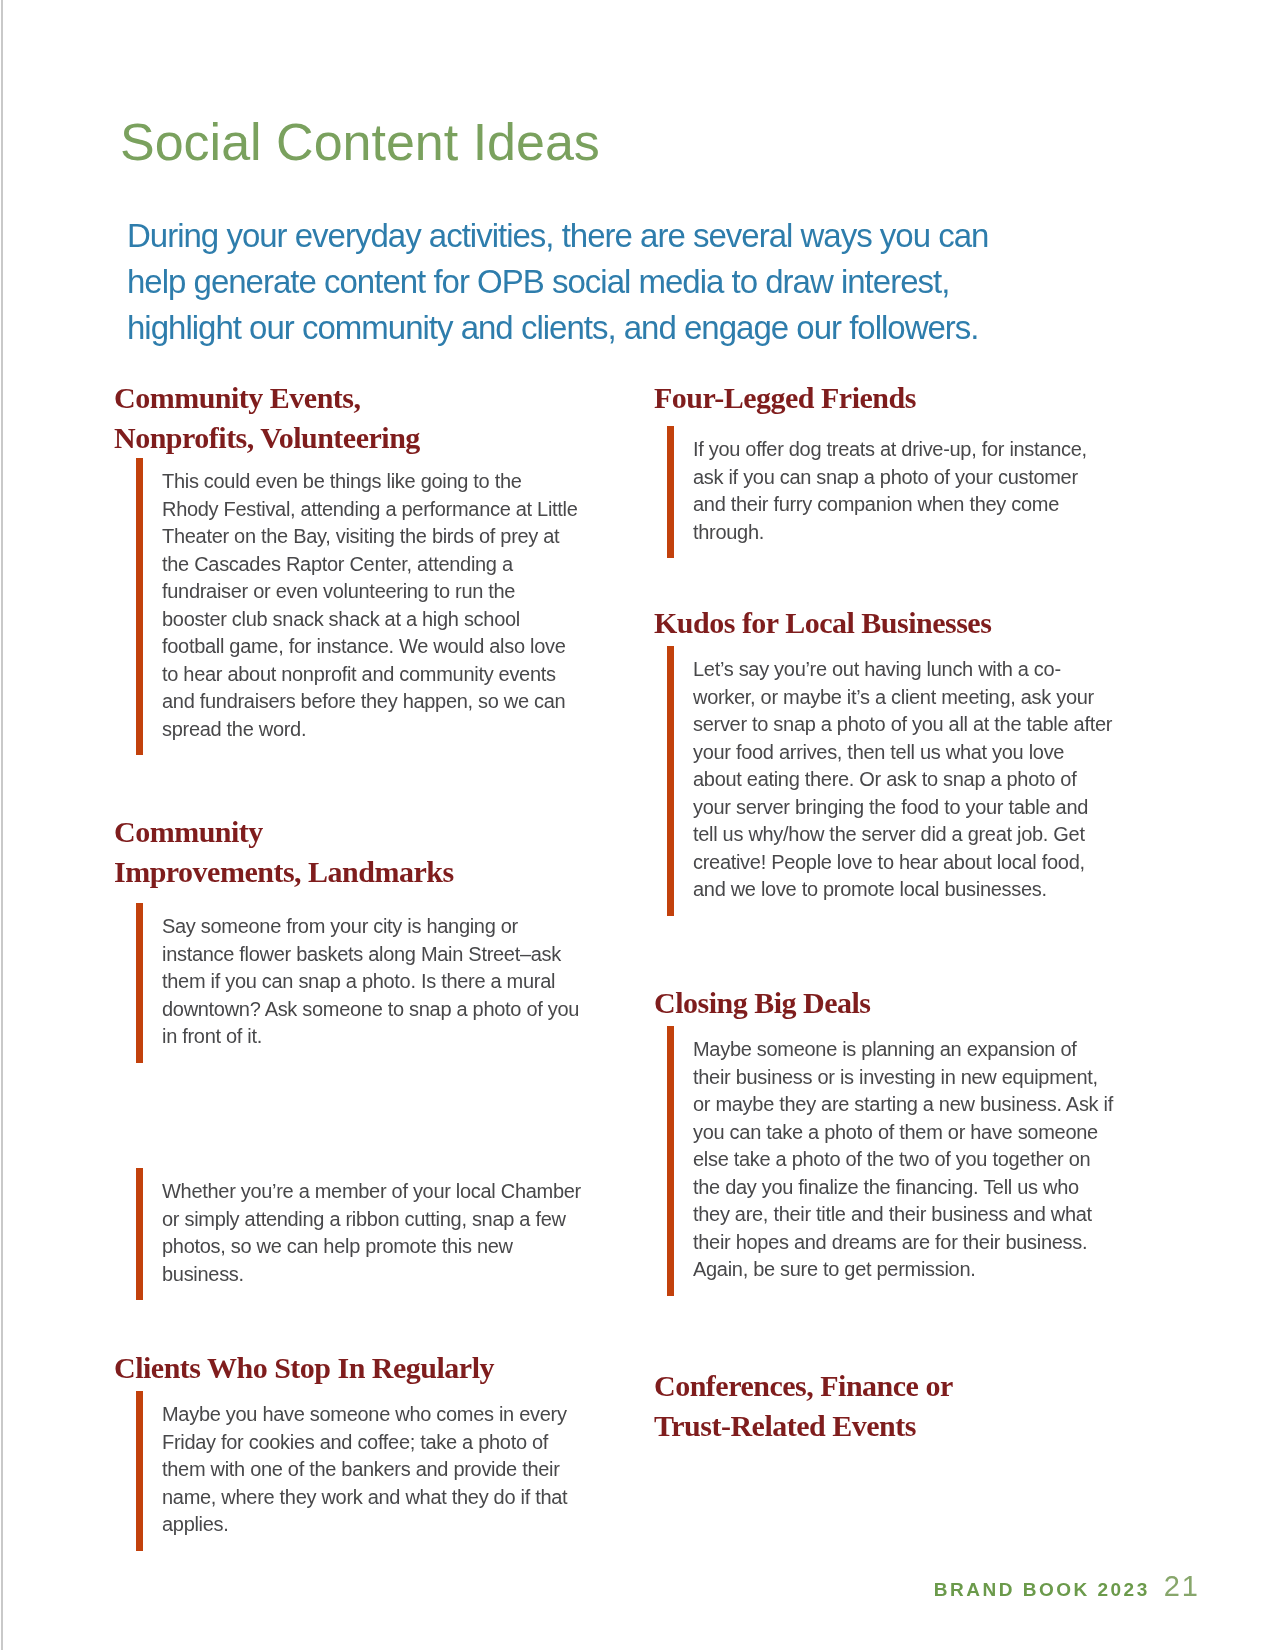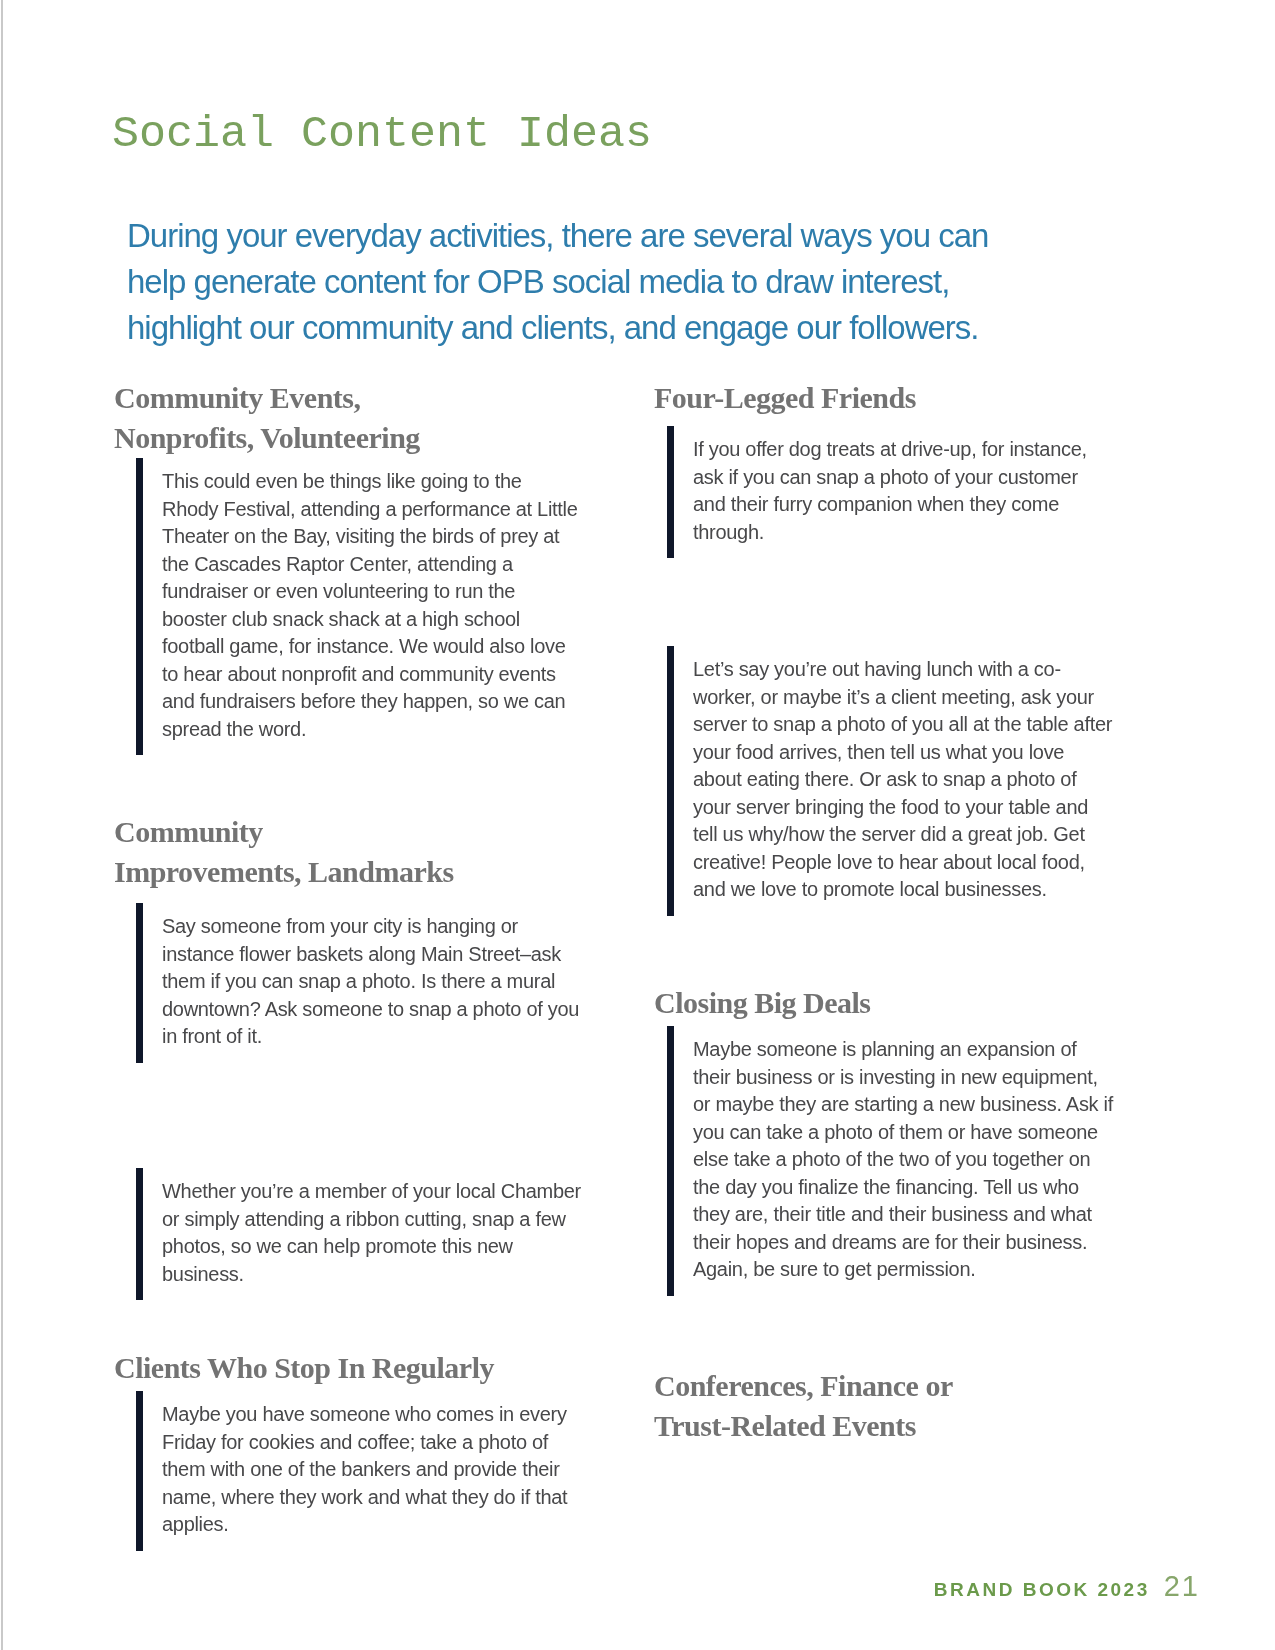--- a/index.html
+++ b/index.html
@@ -8,44 +8,44 @@
     width:1275px;height:1650px;
     background:#ffffff;
     overflow:hidden;
     font-family:"Liberation Sans","DejaVu Sans",sans-serif;
   }
   .edge-line{
     position:absolute;left:1px;top:0;width:2px;height:1650px;
     background:#c9c9c9;
   }
   .title{
-    position:absolute;left:112px;top:106px;margin:0;
-    font-family:Liberation Mono, monospace;
+    position:absolute;left:112px;top:106px;margin:8px;
+    font-family:Liberation Sans, sans-serif;
     font-weight:normal;
-    font-size:45px;line-height:57px;
+    font-size:52px;line-height:57px;
     color:#7aa15e;
     white-space:pre-line;
   }
   .intro{
     position:absolute;left:114px;top:200px;margin:13px;width:1080px;
     font-size:33px;line-height:46px;letter-spacing:-1px;
     color:#2e7dac;
     white-space:pre-line;
   }
   .heading{
     position:absolute;margin:0;width:520px;
     font-family:"Liberation Serif","DejaVu Serif",serif;
     font-weight:bold;
     font-size:30px;line-height:40px;letter-spacing:-0.5px;
-    color:#737373;
+    color:#7f1d1d;
     white-space:pre-line;
   }
   .sec-body{
     position:absolute;margin:0;width:420px;
-    border-left:7px solid #0f172a;
+    border-left:7px solid #c2410c;
     padding:10px 0 12px 19px;
     font-size:20px;line-height:27.5px;letter-spacing:-0.3px;
     color:#48484a;
   }
   .col-l{left:114px;}
   .col-l-body{left:136px;}
   .col-r{left:654px;}
   .col-r-body{left:667px;}
   .footer{
     position:absolute;top:1570px;right:75px;
@@ -81,20 +81,21 @@
   <p class="sec-body col-l-body" style="top:903px">Say someone from your city is hanging or instance flower baskets along Main Street–ask them if you can snap a photo. Is there a mural downtown? Ask someone to snap a photo of you in front of it.</p>
 
   <p class="sec-body col-l-body" style="top:1168px">Whether you’re a member of your local Chamber or simply attending a ribbon cutting, snap a few photos, so we can help promote this new business.</p>
 
   <h2 class="heading col-l" style="top:1348px">Clients Who Stop In Regularly</h2>
   <p class="sec-body col-l-body" style="top:1391px">Maybe you have someone who comes in every Friday for cookies and coffee; take a photo of them with one of the bankers and provide their name, where they work and what they do if that applies.</p>
 
   <h2 class="heading col-r" style="top:378px">Four-Legged Friends</h2>
   <p class="sec-body col-r-body" style="top:426px">If you offer dog treats at drive-up, for instance, ask if you can snap a photo of your customer and their furry companion when they come through.</p>
 
+  <h2 class="heading col-r" style="top:603px">Kudos for Local Businesses</h2>
   <p class="sec-body col-r-body" style="top:646px">Let’s say you’re out having lunch with a co-worker, or maybe it’s a client meeting, ask your server to snap a photo of you all at the table after your food arrives, then tell us what you love about eating there. Or ask to snap a photo of your server bringing the food to your table and tell us why/how the server did a great job. Get creative! People love to hear about local food, and we love to promote local businesses.</p>
 
   <h2 class="heading col-r" style="top:983px">Closing Big Deals</h2>
   <p class="sec-body col-r-body" style="top:1026px">Maybe someone is planning an expansion of their business or is investing in new equipment, or maybe they are starting a new business. Ask if you can take a photo of them or have someone else take a photo of the two of you together on the day you finalize the financing. Tell us who they are, their title and their business and what their hopes and dreams are for their business. Again, be sure to get permission.</p>
 
   <h2 class="heading col-r" style="top:1366px">Conferences, Finance or
 Trust-Related Events</h2>
 
   <div class="footer">
     <span class="footer-brand">BRAND BOOK 2023</span>

